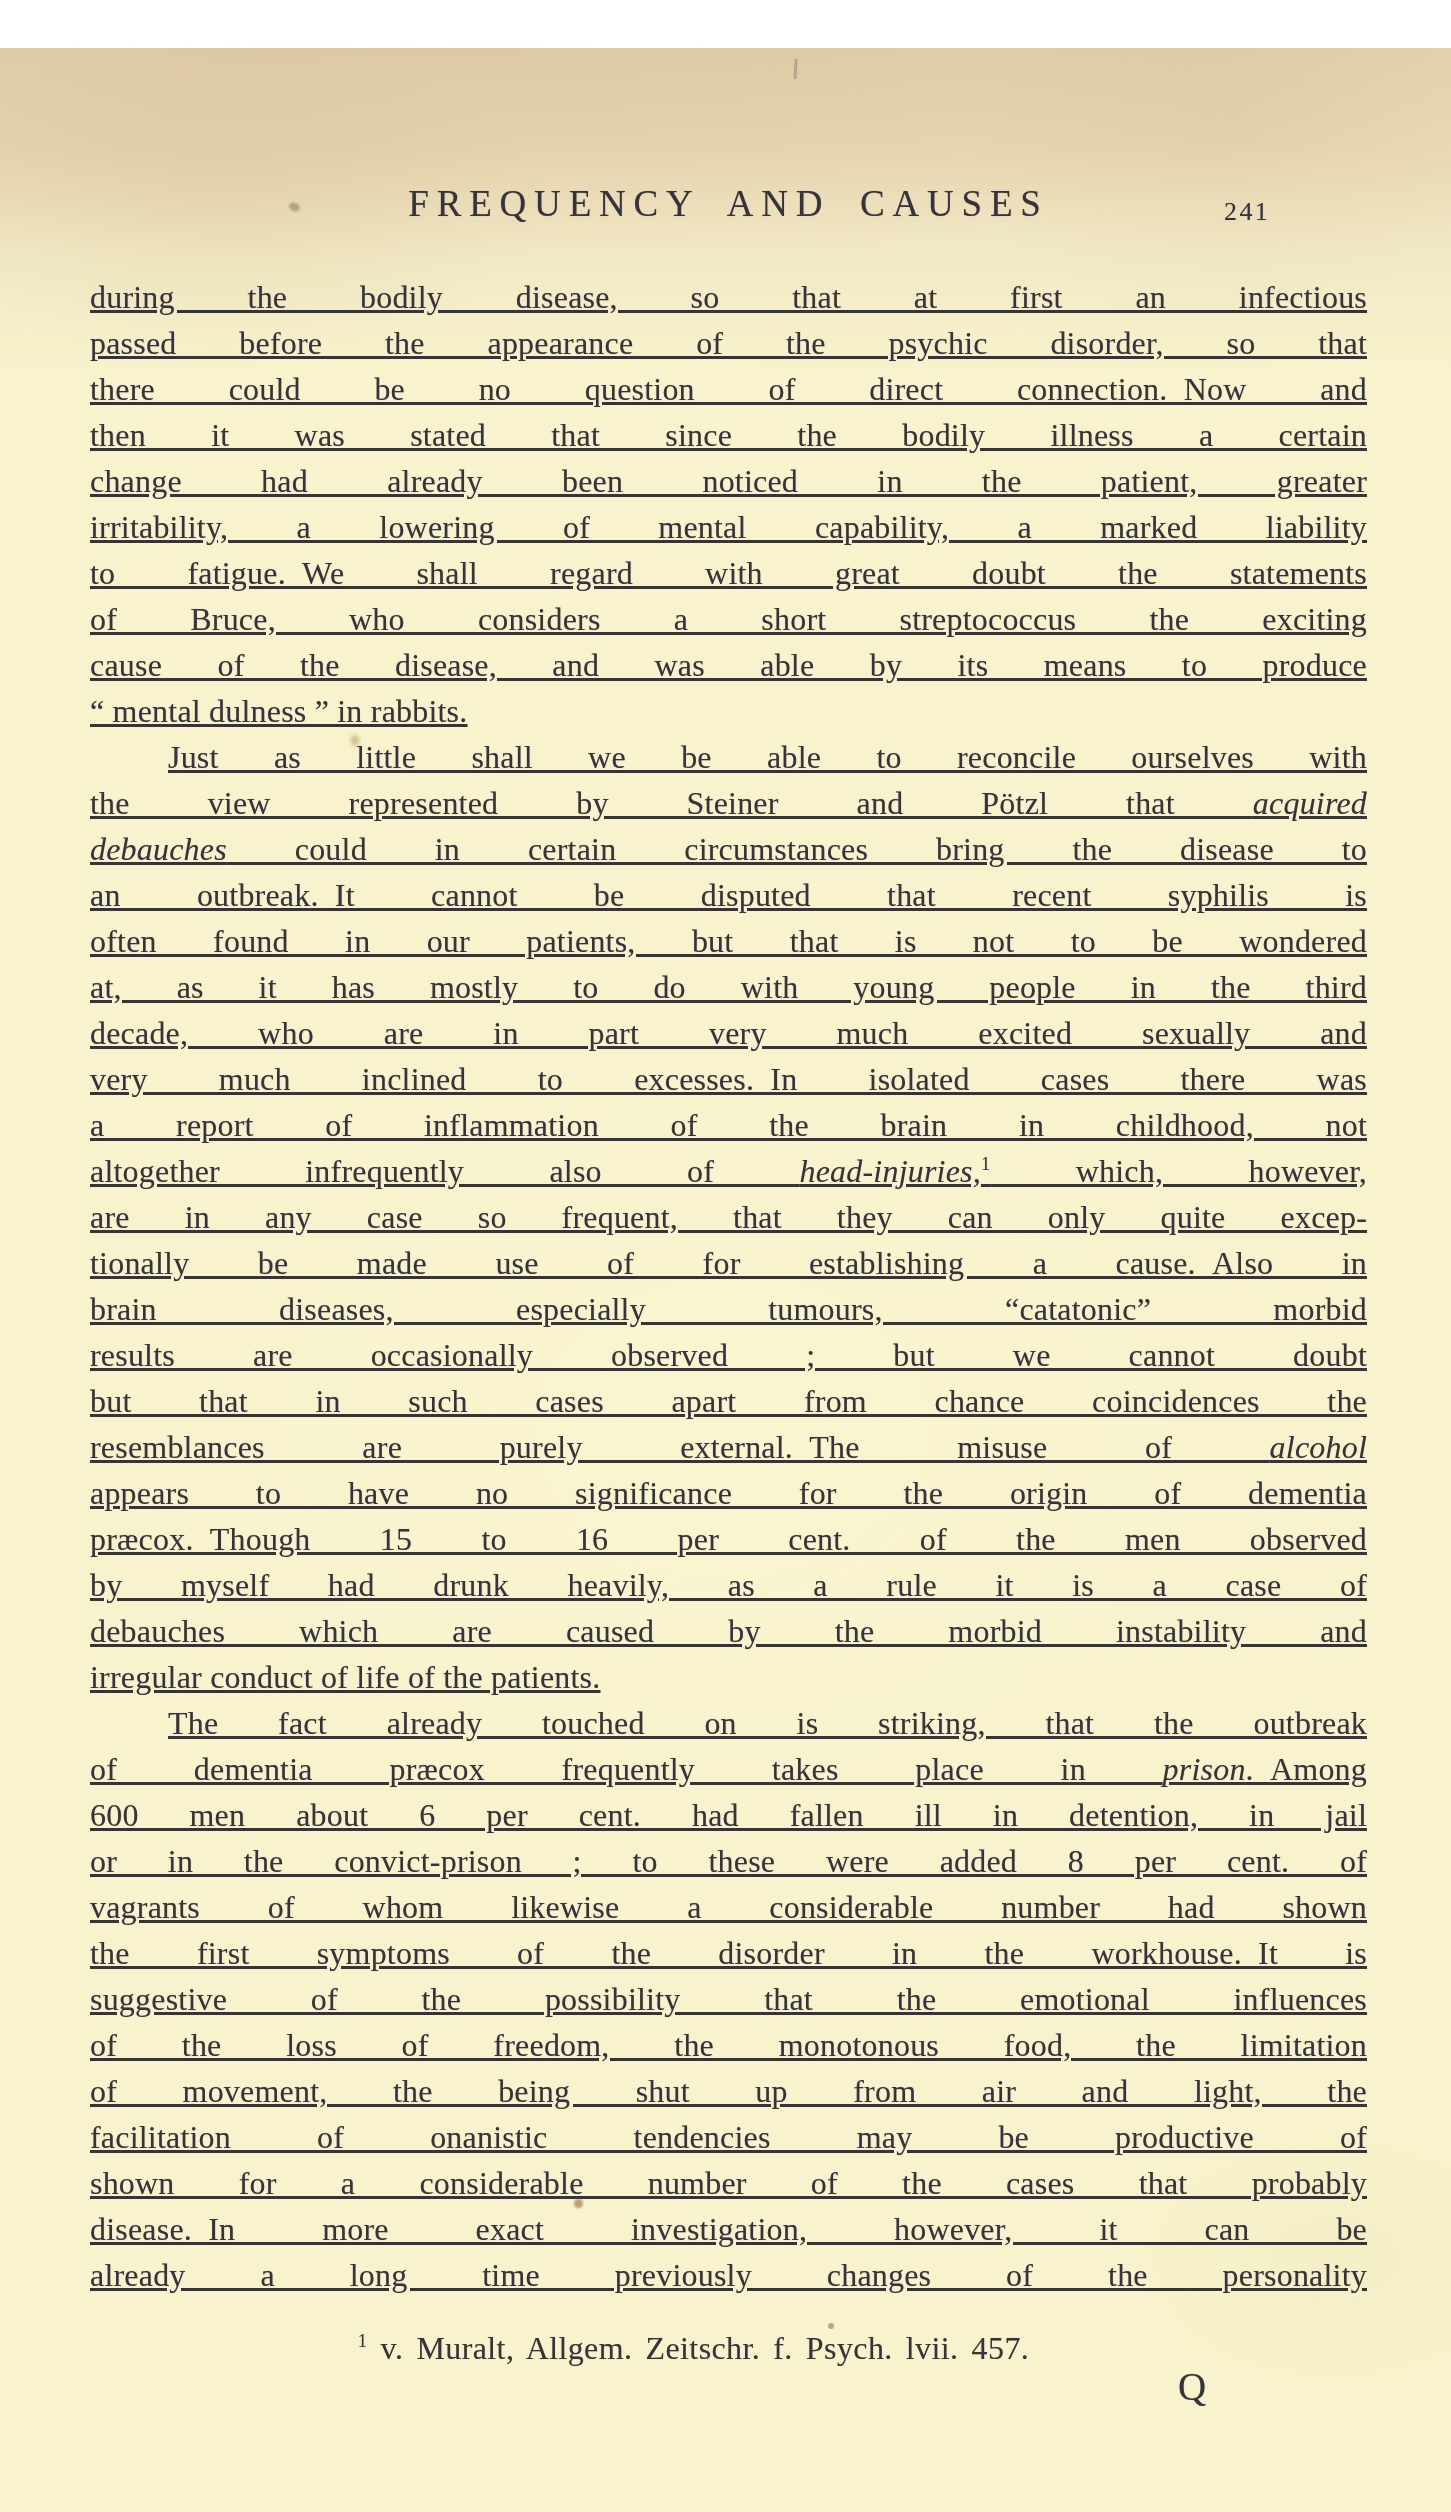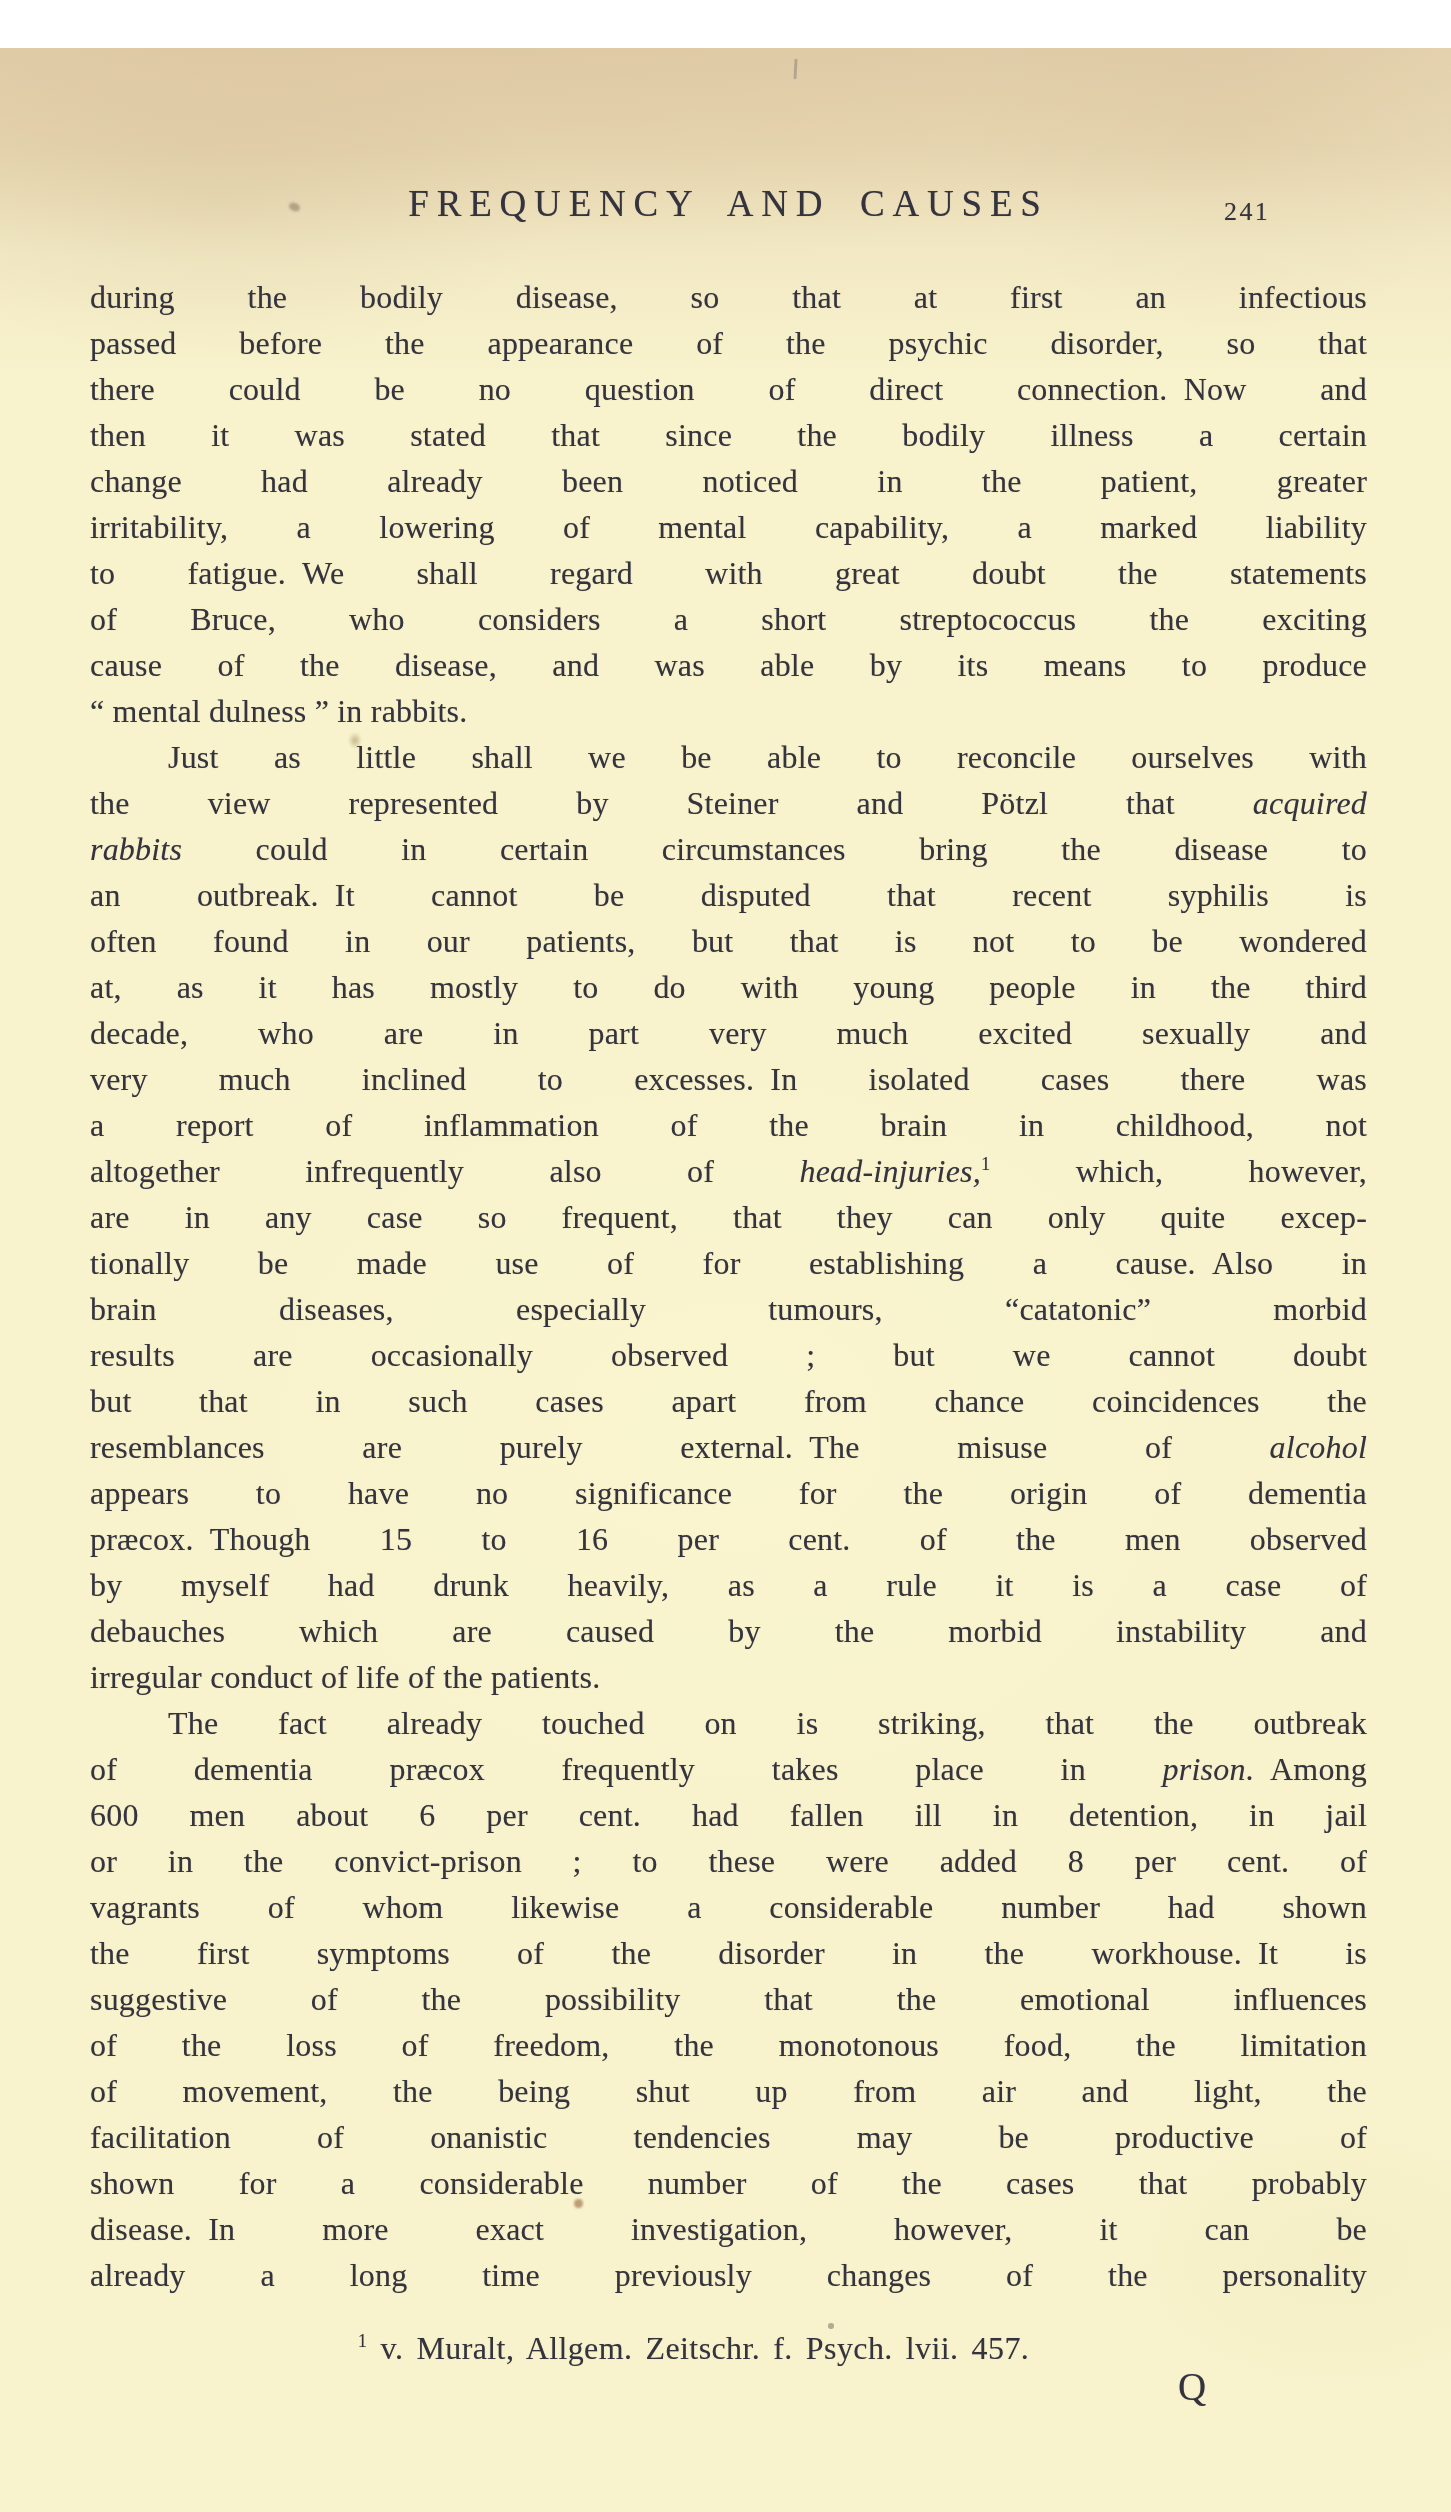--- a/index.html
+++ b/index.html
@@ -50,20 +50,21 @@
   }
   .text-block{
     position:absolute;left:90px;top:226px;width:1277px;
     font-size:32px;
     letter-spacing:0.2px;
     text-shadow:0 0 0.8px rgba(53,52,62,0.35);
   }
   .line{
     height:46px;line-height:46px;
     text-align:left;
+    text-decoration:underline;
   }
   .line.just{
     text-align:justify;
     text-align-last:justify;
     text-justify:inter-word;
   }
   .line.indent{text-indent:78px;}
   .line em{font-style:italic;letter-spacing:0.2px;}
   .line sup, .footnote sup{
     font-size:0.58em;vertical-align:super;line-height:0;
@@ -131,21 +132,21 @@
         <div class="line just">change had already been noticed in the patient, greater</div>
         <div class="line just">irritability, a lowering of mental capability, a marked liability</div>
         <div class="line just">to fatigue. We shall regard with great doubt the statements</div>
         <div class="line just">of Bruce, who considers a short streptococcus the exciting</div>
         <div class="line just">cause of the disease, and was able by its means to produce</div>
         <div class="line">“ mental dulness ” in rabbits.</div>
       </div>
       <div>
         <div class="line indent just">Just as little shall we be able to reconcile ourselves with</div>
         <div class="line just">the view represented by Steiner and Pötzl that <em>acquired</em></div>
-        <div class="line just"><em>rabbits</em> could in certain circumstances bring the disease to</div>
+        <div class="line just"><em>debauches</em> could in certain circumstances bring the disease to</div>
         <div class="line just">an outbreak. It cannot be disputed that recent syphilis is</div>
         <div class="line just">often found in our patients, but that is not to be wondered</div>
         <div class="line just">at, as it has mostly to do with young people in the third</div>
         <div class="line just">decade, who are in part very much excited sexually and</div>
         <div class="line just">very much inclined to excesses. In isolated cases there was</div>
         <div class="line just">a report of inflammation of the brain in childhood, not</div>
         <div class="line just">altogether infrequently also of <em>head-injuries,</em><sup>1</sup> which, however,</div>
         <div class="line just">are in any case so frequent, that they can only quite excep-</div>
         <div class="line just">tionally be made use of for establishing a cause. Also in</div>
         <div class="line just">brain diseases, especially tumours, “catatonic” morbid</div>

